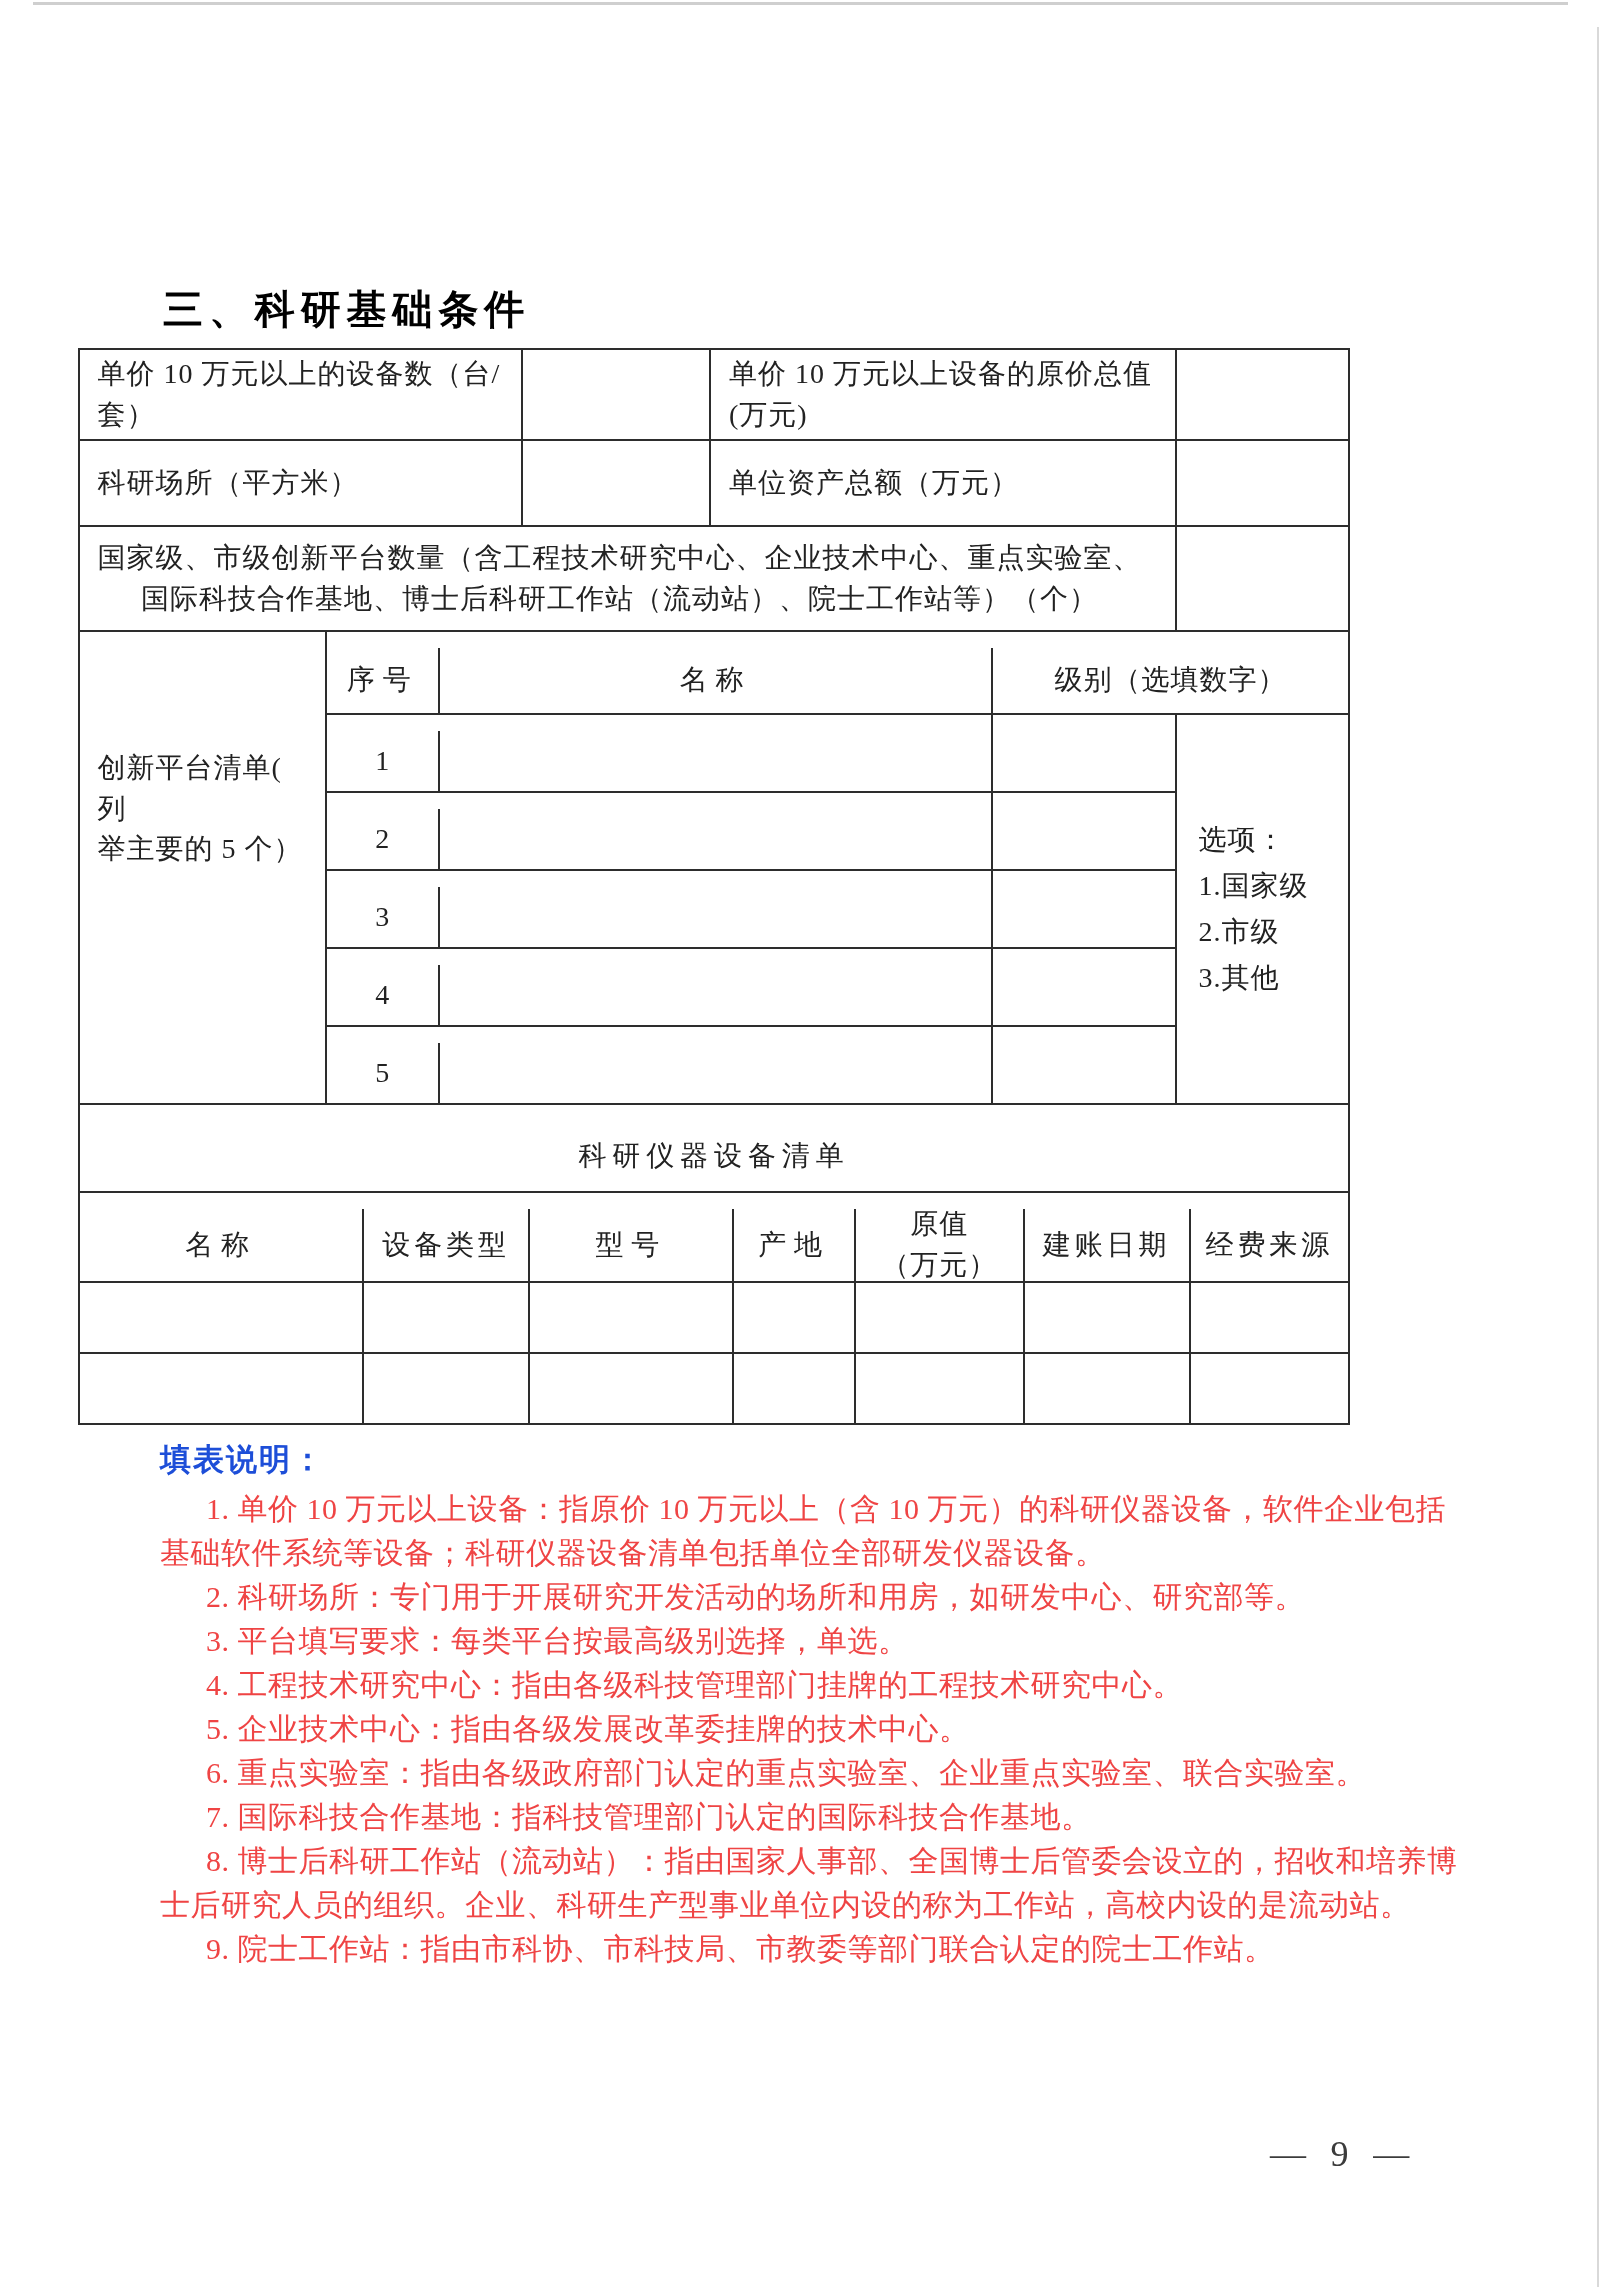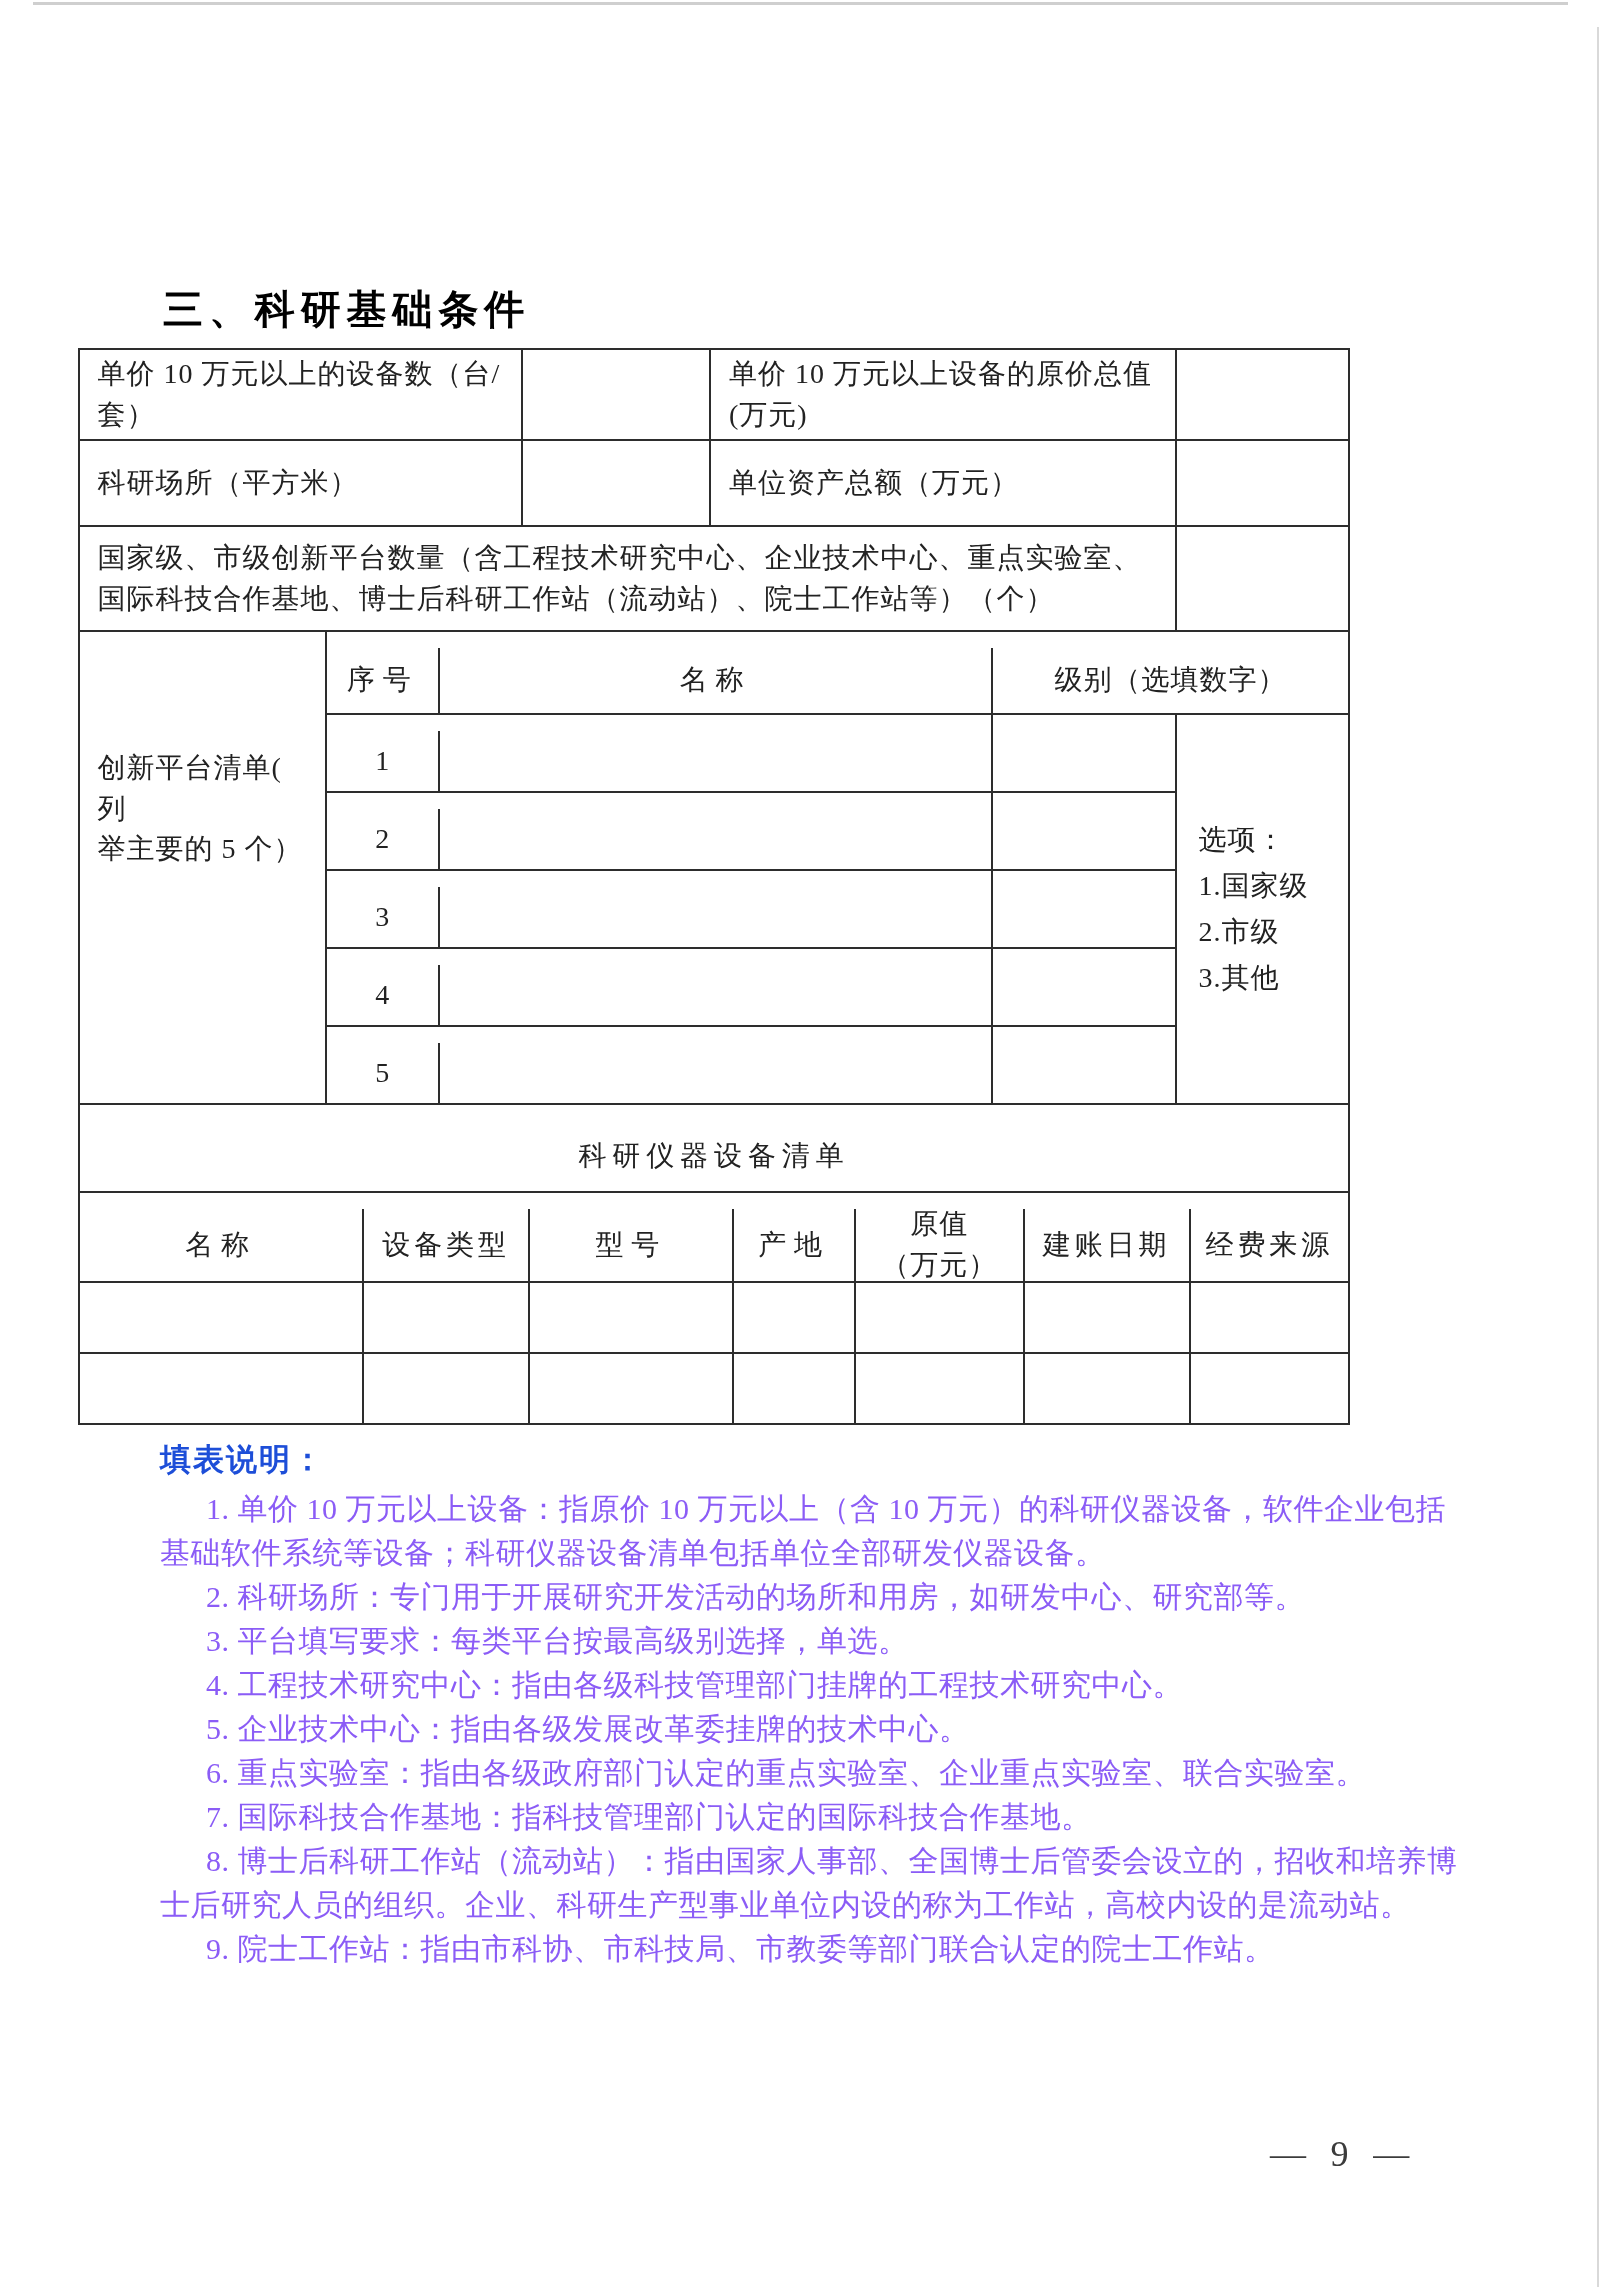--- a/index.html
+++ b/index.html
@@ -27,21 +27,21 @@
     border:2.9px solid #2d2d2d; box-sizing:border-box; background:#fff;
   }
   .sec { display:grid; }
   .cell {
     box-sizing:border-box; border-right:2px solid #2d2d2d; border-bottom:2px solid #2d2d2d;
     display:flex; align-items:center; font-size:28px; line-height:1.45;
     letter-spacing:1px; white-space:pre-line; color:#222;
   }
   .cell.last-col { border-right:none; }
   .cell.no-b { border-bottom:none; }
-  .cell.thick-b { border-bottom-width:2.9px; }
+  .cell.thick-b { border-bottom-width:2.9px;text-align:center; }
   .lbl { justify-content:flex-start; padding:3.9px 9.8px 3.9px 17.6px; }
   .ctr { justify-content:center; text-align:center;margin-top:16px; }
 
   .sec-metrics { grid-template-columns:34.9% 14.9% 36.7% 13.5%; grid-template-rows:91px 86px; }
   .sec-row3 { grid-template-columns:86.5% 13.5%; grid-template-rows:105px; }
 
   .sec-platform { grid-template-columns:19.5% 8.9% 43.6% 14.5% 13.5%;
     grid-template-rows:83px repeat(5,78px); }
   .plat-side { grid-column:1; grid-row:1/7; align-items:flex-start; padding-top:116px; border-bottom-width:2.9px; }
   .plat-hdr-index { grid-column:2; grid-row:1; }
@@ -56,21 +56,21 @@
     grid-template-rows:90px 71px 69px; }
 
   .notes {
     position:absolute; left:160px; top:1439px; width:1313px;
   }
   .notes-heading {
     font-family:"Liberation Sans","DejaVu Sans",sans-serif;
     font-weight:bold; font-size:31px; color:#1d4ed8; margin:0 0 5.9px 0; letter-spacing:2px;
   }
   .note { margin:0; font-size:30px; line-height:44px; text-indent:46px;
-    letter-spacing:0.5px; color:#8b5cf6; }
+    letter-spacing:0.5px; color:#ef4444; }
 
   .page-number {
     position:absolute; left:1270px; top:2133px; font-size:36px; color:#3c3c3c;
     letter-spacing:7.8px;
   }
 </style>
 </head>
 <body>
 
 <div class="sheet">

